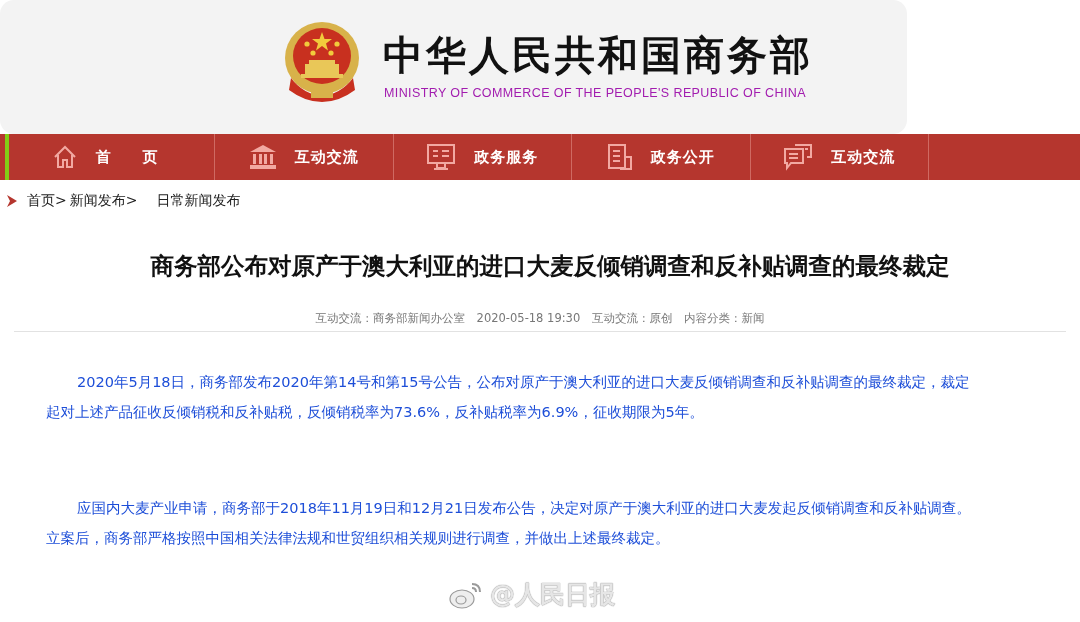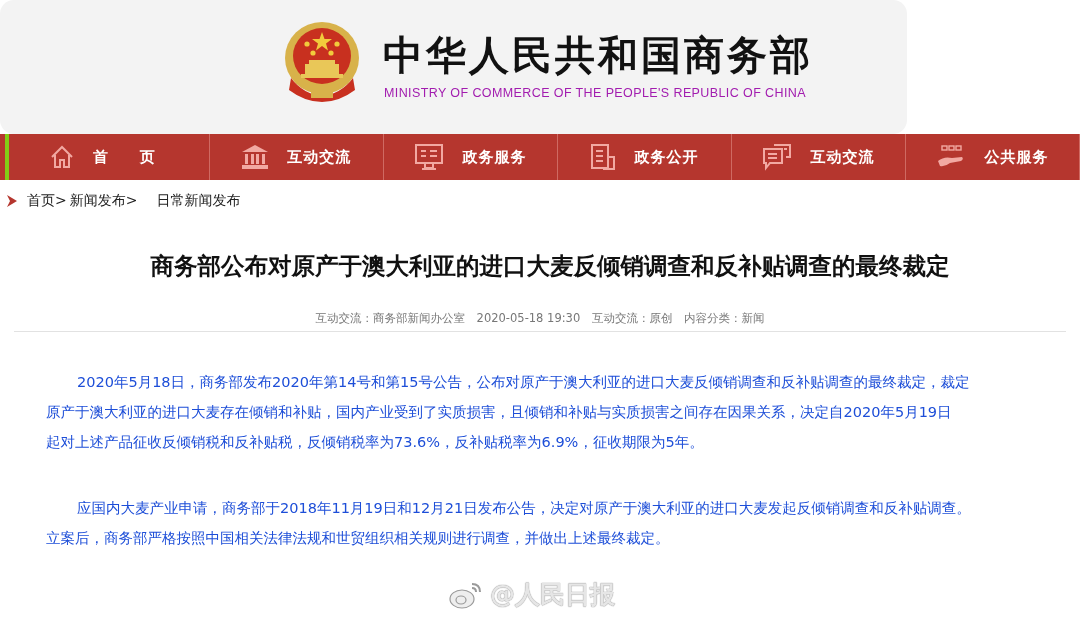--- a/index.html
+++ b/index.html
@@ -97,29 +97,20 @@
   </div>
   <div class="nav-item">
     <svg width="30" height="28" viewBox="0 0 30 28" fill="none" stroke="#f2a9a2" stroke-width="2">
         <path d="M2 6 H20 V20 H8 L4 25 V20 H2 Z"></path>
         <path d="M6 11 H15 M6 15 H15"></path>
         <path d="M12 2 H28 V14 H24"></path>
         <path d="M22 6 H25"></path>
       </svg>
     <span class="nav-label">互动交流</span>
   </div>
-  <div class="nav-item">
-    <svg width="30" height="26" viewBox="0 0 30 26" fill="#f2a9a2">
-        <rect x="6" y="2" width="5" height="4" fill="none" stroke="#f2a9a2" stroke-width="1.4"></rect>
-        <rect x="13" y="2" width="5" height="4" fill="none" stroke="#f2a9a2" stroke-width="1.4"></rect>
-        <rect x="20" y="2" width="5" height="4" fill="none" stroke="#f2a9a2" stroke-width="1.4"></rect>
-        <path d="M2 17 Q8 12 16 14 L26 13 Q28 15 25 17 L14 19 Q9 23 4 22 Z"></path>
-      </svg>
-    <span class="nav-label">公共服务</span>
-  </div>
 </div>
 
 <div class="breadcrumb">
   <svg class="bc-arrow" viewBox="0 0 10 12">
       <polygon points="0,0 10,6 0,12 3,6" fill="#b5362e"></polygon>
     </svg>
   <span class="bc-item">首页&gt;</span>
   <span class="bc-item" style="margin-left:3px">新闻发布&gt;</span>
   <span class="bc-item" style="margin-left:19px">日常新闻发布</span>
 </div>
@@ -129,21 +120,20 @@
 <div class="meta">
   <span>互动交流：商务部新闻办公室</span>
   <span>2020-05-18 19:30</span>
   <span>互动交流：原创</span>
   <span>内容分类：新闻</span>
 </div>
 <div class="divider"></div>
 
 <div class="para p1">
   <span class="line indent">2020年5月18日，商务部发布2020年第14号和第15号公告，公布对原产于澳大利亚的进口大麦反倾销调查和反补贴调查的最终裁定，裁定</span>
-  <span class="line">原产于澳大利亚的进口大麦存在倾销和补贴，国内产业受到了实质损害，且倾销和补贴与实质损害之间存在因果关系，决定自2020年5月19日</span>
   <span class="line">起对上述产品征收反倾销税和反补贴税，反倾销税率为73.6%，反补贴税率为6.9%，征收期限为5年。</span>
 </div>
 
 <div class="para p2">
   <span class="line indent">应国内大麦产业申请，商务部于2018年11月19日和12月21日发布公告，决定对原产于澳大利亚的进口大麦发起反倾销调查和反补贴调查。</span>
   <span class="line">立案后，商务部严格按照中国相关法律法规和世贸组织相关规则进行调查，并做出上述最终裁定。</span>
 </div>
 
 <div class="watermark">
   <svg width="36" height="30" viewBox="0 0 36 30" fill="#eeeeee" stroke="#9a9a9a" stroke-width="1.2">

